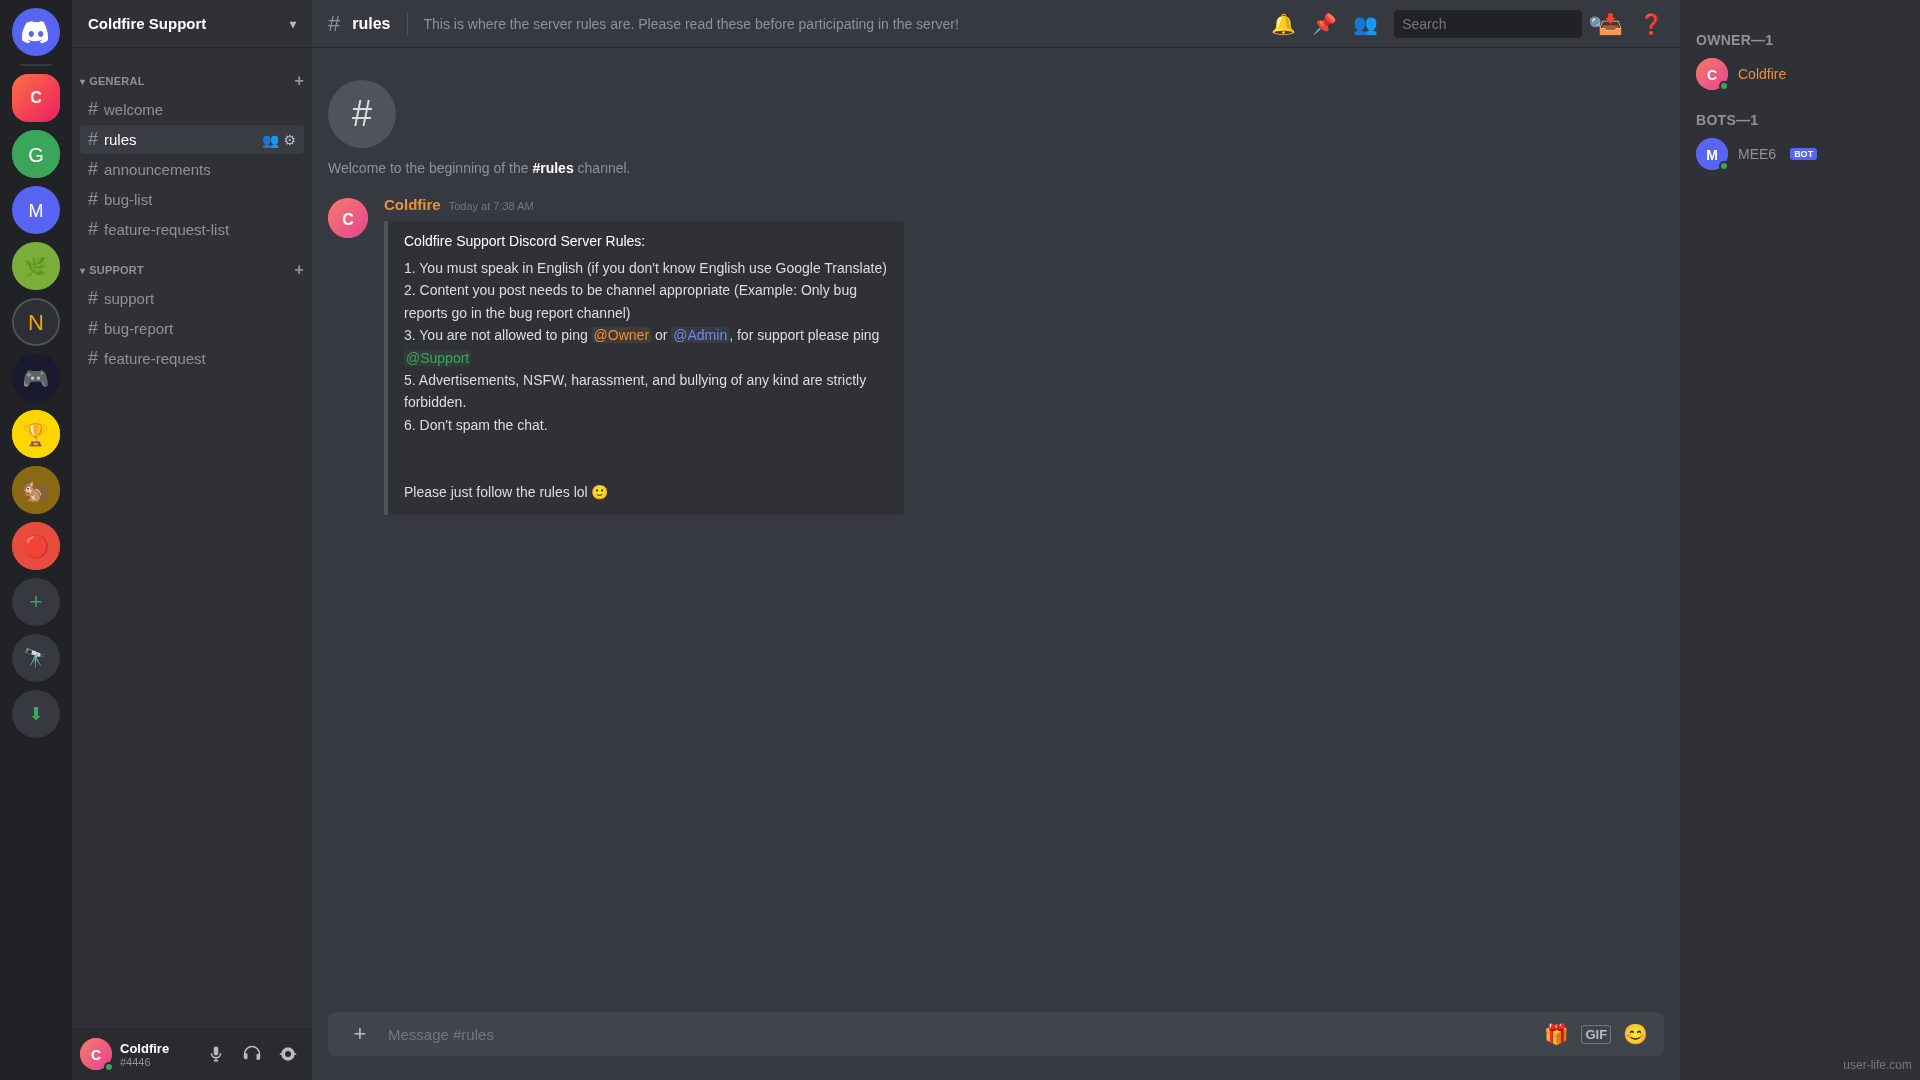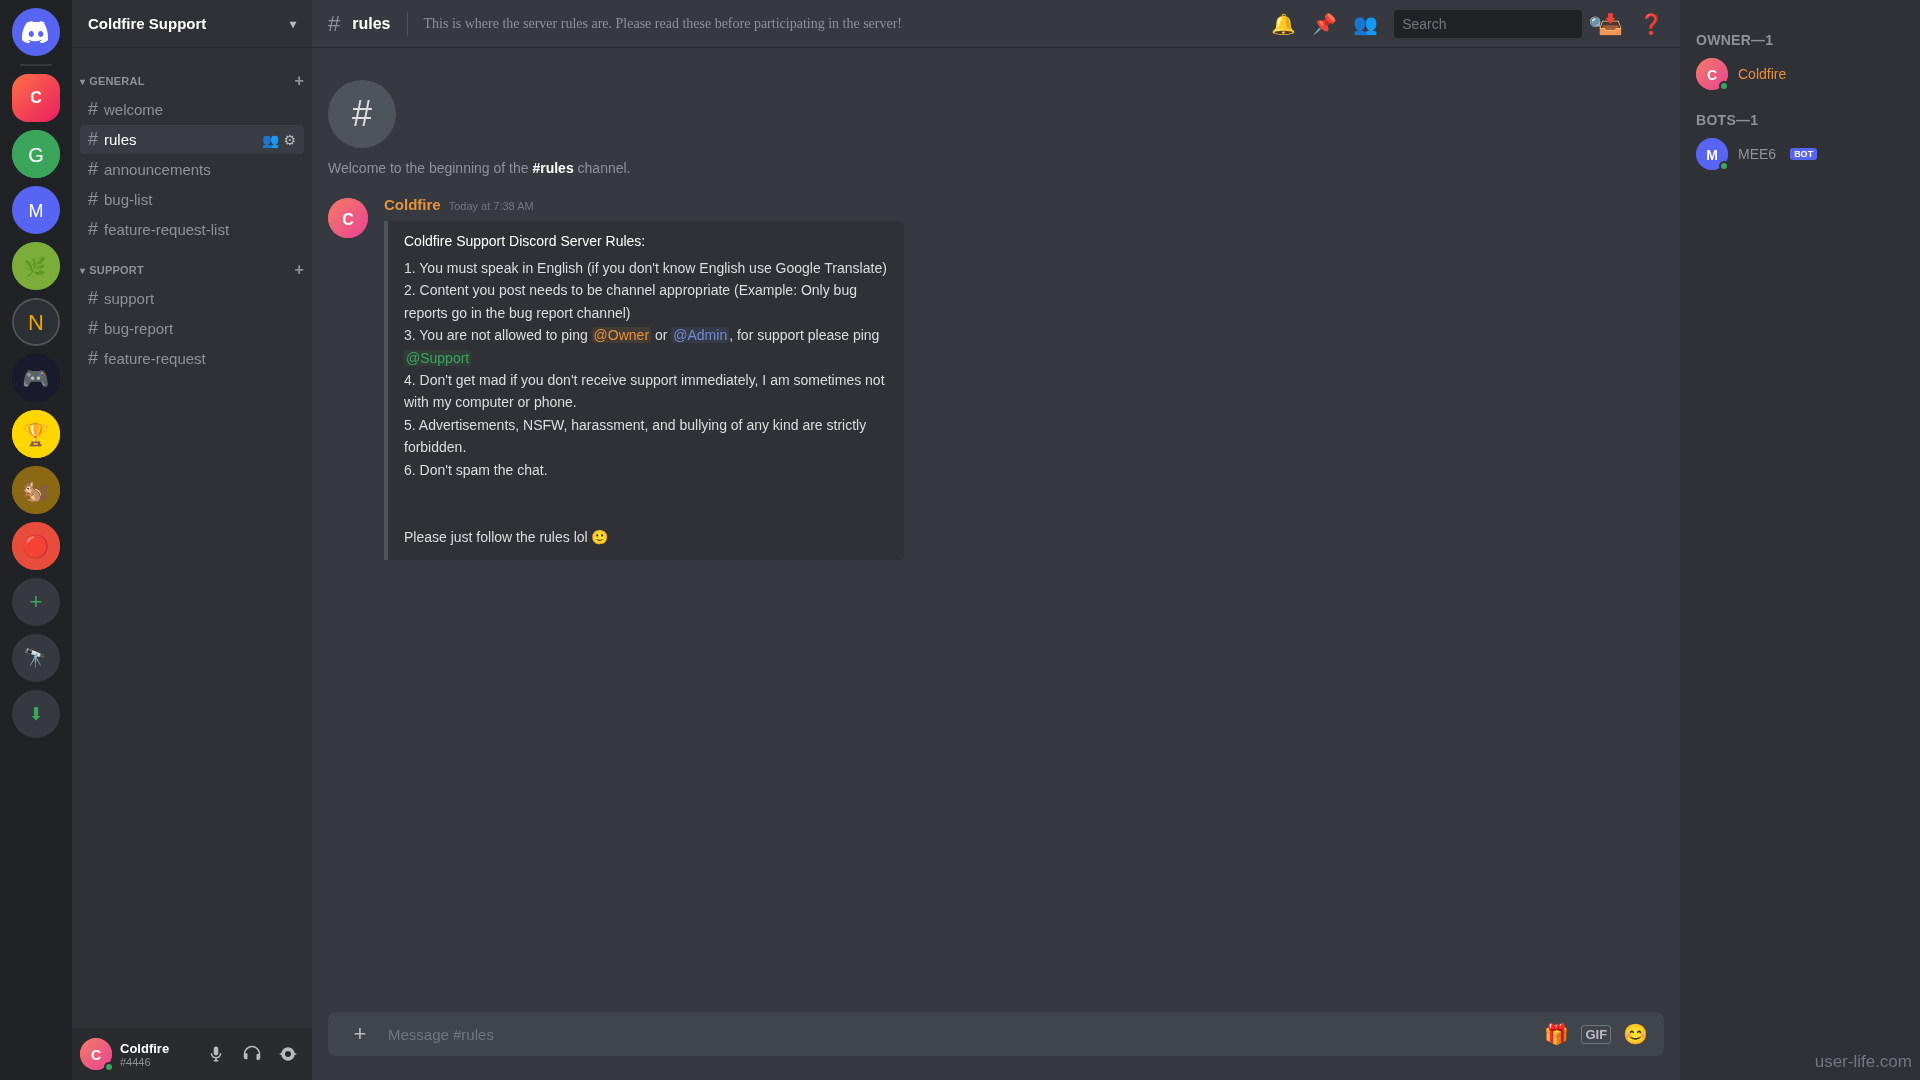--- a/index.html
+++ b/index.html
@@ -213,21 +213,20 @@
     }
     .chat-header-divider {
       width: 1px;
       height: 24px;
       background: #4f545c;
       margin: 0 8px;
     }
     .chat-header-topic {
       color: #8e9297;
       font-size: 14px;
-      font-family: Liberation Serif, serif;
     }
     .chat-header-actions {
       margin-left: auto;
       display: flex;
       align-items: center;
       gap: 16px;
     }
     .header-icon {
       color: #b9bbbe;
       cursor: pointer;
@@ -460,21 +459,21 @@
       padding: 1px 4px;
       border-radius: 3px;
       text-transform: uppercase;
       margin-left: 4px;
     }
     .watermark {
       position: fixed;
       bottom: 8px;
       right: 8px;
       color: #72767d;
-      font-size: 17px;
+      font-size: 12px;
     }
 
     
     .avatar-coldfire { background: linear-gradient(135deg, #f47b67, #e84393); }
   </style>
 </head>
 <body>
 
 <div class="server-list">
 
@@ -684,21 +683,20 @@
           <span class="message-timestamp">Today at 7:38 AM</span>
         </div>
         <div class="message-embed">
           <div class="embed-title">Coldfire Support Discord Server Rules:</div>
           <div class="embed-body">
             <div>1. You must speak in English (if you don't know English use Google Translate)</div>
             <div>2. Content you post needs to be channel appropriate (Example: Only bug reports go in the bug report channel)</div>
             <div>
               <span>3. You are not allowed to ping </span><span class="mention orange">@Owner</span><span> or </span><span class="mention">@Admin</span><span>, for support please ping </span><span class="mention green">@Support</span>
             </div>
-            <div>4. Don't get mad if you don't receive support immediately, I am sometimes not with my computer or phone.</div>
             <div>5. Advertisements, NSFW, harassment, and bullying of any kind are strictly forbidden.</div>
             <div>6. Don't spam the chat.</div>
             <br>
             <br>
             <div>Please just follow the rules lol 🙂</div>
           </div>
         </div>
       </div>
     </div>
   </div>

